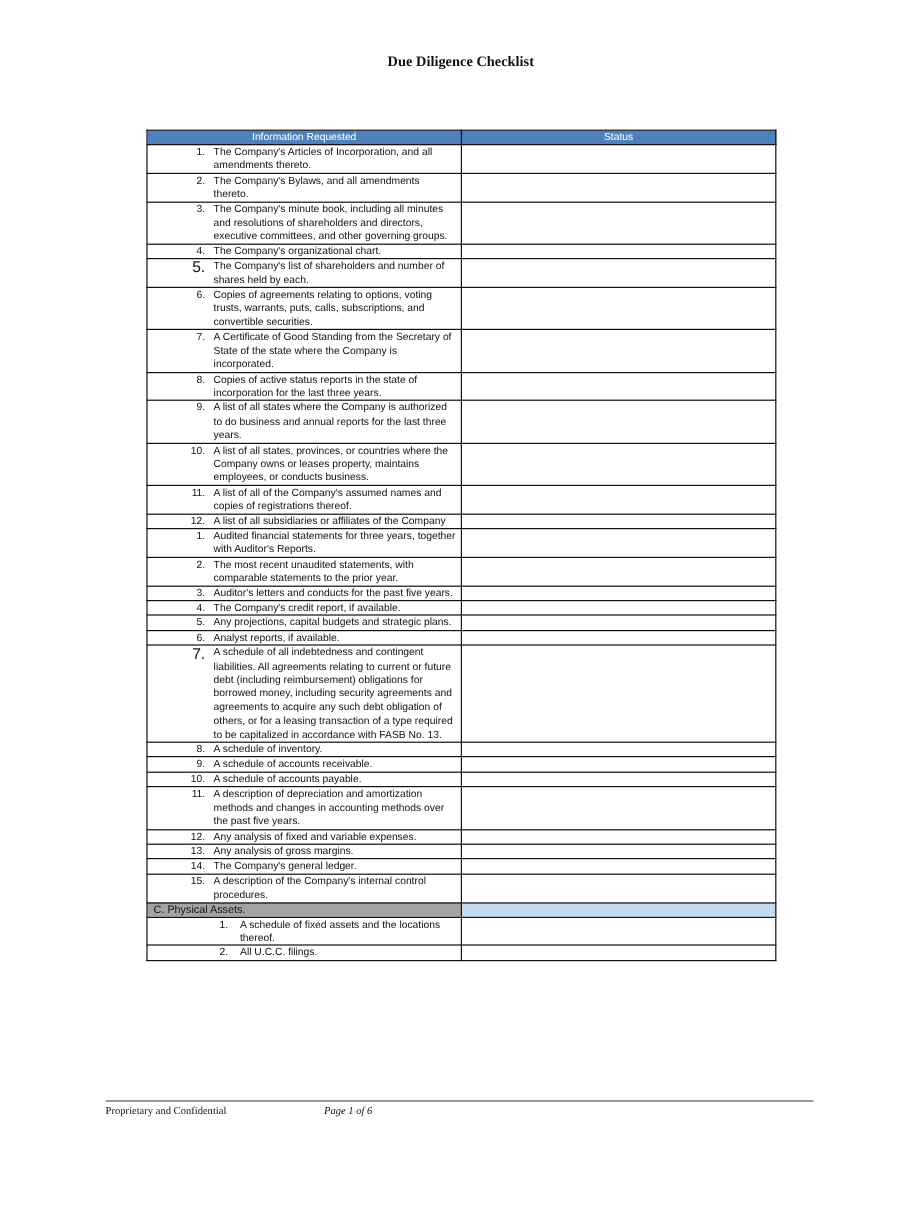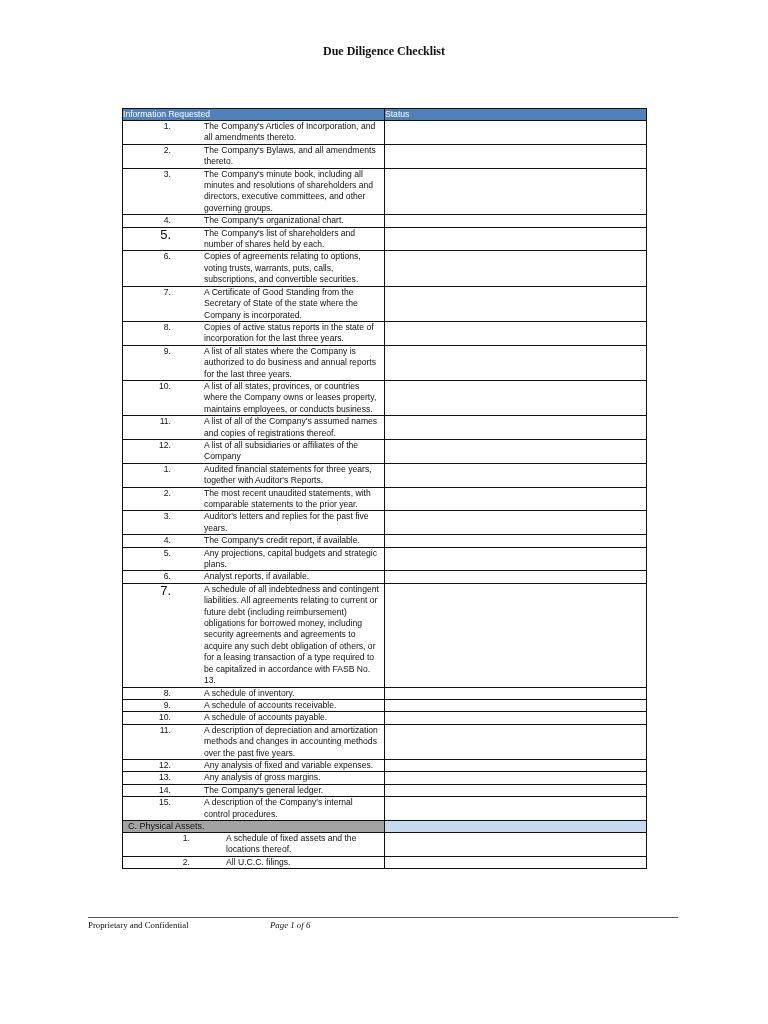--- a/index.html
+++ b/index.html
@@ -2,27 +2,27 @@
 <html><head>
 <meta charset="utf-8">
 <style>
   html, body { margin: 0; padding: 0; background: #ffffff; }
   body { width: 768px; height: 1024px; position: relative; overflow: hidden; font-family: "Liberation Sans", sans-serif; color: #111; }
   .title { position: absolute; left: 0; width: 768px; top: 44px; text-align: center; font-family: "Liberation Serif", serif; font-weight: bold; font-size: 12px; color: #111; }
   table.checklist { position: absolute; left: 122px; top: 108px; width: 524px; border-collapse: collapse; table-layout: fixed; font-size: 8.6px; line-height: 11.4px; }
   table.checklist td, table.checklist th { border: 1.6px solid #111; padding: 0; vertical-align: top; }
   col.c-info { width: 262px; }
   col.c-status { width: 262px; }
-  th.hdr { background: #4f81bd; color: #ffffff; font-weight: normal; height: 11px; line-height: 11px; font-size: 8.6px; text-align: left; }
+  th.hdr { background: #4f81bd; color: #ffffff; font-weight: normal; height: 11px; line-height: 11px; font-size: 8.6px; text-align: center; }
   tr.section td { background: #c5d9f1; height: 11px; line-height: 11px; font-size: 9px; padding-left: 5px; }
   tr.section td.st { padding-left: 0; }
   .item { display: flex; }
   .num { width: 48px; text-align: right; padding-right: 7px; flex: none; }
   .num.big { font-size: 13px; line-height: 13px; }
-  .txt { flex: 1; padding-right: 4px; margin-left: 26px; }
+  .txt { flex: 1; padding-right: 4px; }
   .item.c .num { width: 67px; padding-right: 10px; }
   .footer-line { position: absolute; left: 88px; top: 917px; width: 590px; height: 1px; background: #555; }
   .footer-left { position: absolute; left: 88px; top: 920px; font-family: "Liberation Serif", serif; font-size: 8.8px; color: #111; }
   .footer-page { position: absolute; left: 270px; top: 920px; font-family: "Liberation Serif", serif; font-style: italic; font-size: 8.8px; color: #111; }
 </style>
 </head>
 <body>
 
 <div class="title">Due Diligence Checklist</div>
 
@@ -161,21 +161,21 @@
             <span class="num">2.</span>
             <span class="txt">The most recent unaudited statements, with comparable statements to the prior year.</span>
           </div>
         </td>
         <td></td>
       </tr>
       <tr>
         <td>
           <div class="item">
             <span class="num">3.</span>
-            <span class="txt">Auditor's letters and replies for the past five years.</span>
+            <span class="txt">Auditor's letters and conducts for the past five years.</span>
           </div>
         </td>
         <td></td>
       </tr>
       <tr>
         <td>
           <div class="item">
             <span class="num">4.</span>
             <span class="txt">The Company's credit report, if available.</span>
           </div>

